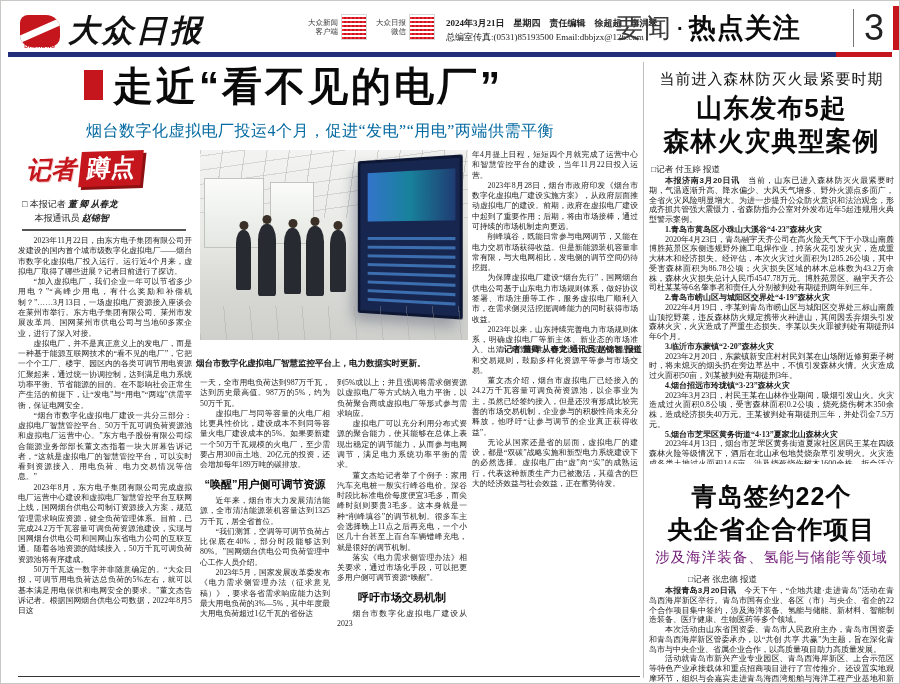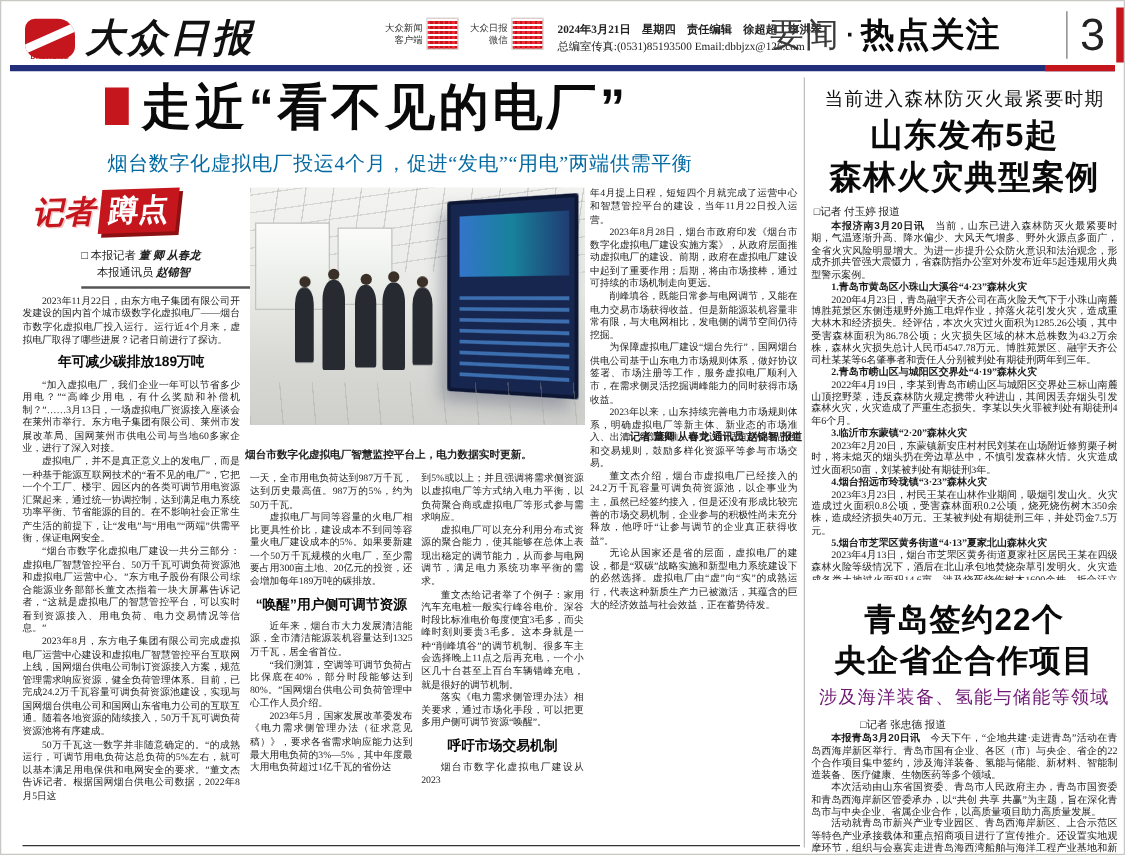--- a/index.html
+++ b/index.html
@@ -46,21 +46,21 @@
               letter-spacing:3px; color:#0a0a0a; line-height:1.1; }
   .deck { position:absolute; left:86px; top:121px; width:540px; font-size:16px; color:#0369a1; letter-spacing:.5px; }
 
   .badge { position:absolute; left:26px; top:152px; transform:rotate(-2deg); white-space:nowrap; }
   .badge-jz { font-family:"Liberation Sans",sans-serif; font-weight:900; font-size:25px; color:#c4161c;
               font-style:italic; text-shadow:1px 1px 0 #f3c6c6; }
   .badge-dd { display:inline-block; font-family:"Liberation Sans",sans-serif; font-weight:900; font-size:24px;
               color:#fff; background:#c4161c; padding:1px 7px 2px; margin-left:4px;
               transform:skewX(-8deg); box-shadow:3px 3px 0 #8d1013; }
   .byline-box { position:absolute; left:22px; top:198px; width:164px; font-size:9px; line-height:1.5;
-                border-bottom:2px solid #555; padding-bottom:4px; color:#222;margin-left:43px; }
+                border-bottom:2px solid #555; padding-bottom:4px; color:#222; }
   .byline-box .names { font-weight:bold; font-style:italic; }
 
   .photo { position:absolute; left:200px; top:150px; width:268px; height:190px; overflow:hidden;
            background:linear-gradient(#f3f4f1 0%, #e9eae6 45%, #d7d8d4 75%, #cfd0cc 100%); }
   .ceiling { position:absolute; left:0; top:0; width:100%; height:36%;
            background:repeating-linear-gradient(98deg, rgba(180,180,176,.55) 0 1px, rgba(255,255,255,0) 1px 22px),
                       repeating-linear-gradient(-8deg, rgba(180,180,176,.45) 0 1px, rgba(255,255,255,0) 1px 14px); }
   .win { position:absolute; background:linear-gradient(#fbfcfa,#e4e7e2); border:1px solid #c2c4c0; }
   .screen { position:absolute; right:6px; top:8px; width:108px; height:158px; background:#17264f;
             transform:perspective(300px) rotateY(-14deg); border:3px solid #0d1733; border-radius:2px;
@@ -186,26 +186,25 @@
     <div class="person" style="left:106px; top:76px; width:18px; height:70px;"></div>
     <div class="person" style="left:130px; top:80px; width:16px; height:62px;"></div>
     <div class="person" style="left:36px; top:80px; width:15px; height:60px;"></div>
     <div class="floor"></div>
   </div>
   <div class="photo-credit">□记者 董卿 从春龙 通讯员 赵锦智 报道</div>
   <div class="photo-caption">烟台市数字化虚拟电厂智慧监控平台上，电力数据实时更新。</div>
 
   <div class="col col1">
       <div class="p">2023年11月22日，由东方电子集团有限公司开发建设的国内首个城市级数字化虚拟电厂——烟台市数字化虚拟电厂投入运行。运行近4个月来，虚拟电厂取得了哪些进展？记者日前进行了探访。</div>
-      <div class="colhead">年可减少碳排放189万吨</div>
       <div class="p">“加入虚拟电厂，我们企业一年可以节省多少用电？”“高峰少用电，有什么奖励和补偿机制？”……3月13日，一场虚拟电厂资源接入座谈会在莱州市举行。东方电子集团有限公司、莱州市发展改革局、国网莱州市供电公司与当地60多家企业，进行了深入对接。</div>
       <div class="p">虚拟电厂，并不是真正意义上的发电厂，而是一种基于能源互联网技术的“看不见的电厂”，它把一个个工厂、楼宇、园区内的各类可调节用电资源汇聚起来，通过统一协调控制，达到满足电力系统功率平衡、节省能源的目的。在不影响社会正常生产生活的前提下，让“发电”与“用电”“两端”供需平衡，保证电网安全。</div>
       <div class="p">“烟台市数字化虚拟电厂建设一共分三部分：虚拟电厂智慧管控平台、50万千瓦可调负荷资源池和虚拟电厂运营中心。”东方电子股份有限公司综合能源业务部部长董文杰指着一块大屏幕告诉记者，“这就是虚拟电厂的智慧管控平台，可以实时看到资源接入、用电负荷、电力交易情况等信息。”</div>
       <div class="p">2023年8月，东方电子集团有限公司完成虚拟电厂运营中心建设和虚拟电厂智慧管控平台互联网上线，国网烟台供电公司制订资源接入方案，规范管理需求响应资源，健全负荷管理体系。目前，已完成24.2万千瓦容量可调负荷资源池建设，实现与国网烟台供电公司和国网山东省电力公司的互联互通。随着各地资源的陆续接入，50万千瓦可调负荷资源池将有序建成。</div>
-      <div class="p">50万千瓦这一数字并非随意确定的。“的成熟运行，可调节用电负荷达总负荷的5%左右，就可以基本满足用电保供和电网安全的要求。”董文杰告诉记者。根据国网烟台供电公司数据，2022年8月5日这</div>
+      <div class="p">50万千瓦这一数字并非随意确定的。“大众日报，可调节用电负荷达总负荷的5%左右，就可以基本满足用电保供和电网安全的要求。”董文杰告诉记者。根据国网烟台供电公司数据，2022年8月5日这</div>
     </div>
   <div class="col col2">
       <div class="p noind">一天，全市用电负荷达到987万千瓦，达到历史最高值。987万的5%，约为50万千瓦。</div>
       <div class="p">虚拟电厂与同等容量的火电厂相比更具性价比，建设成本不到同等容量火电厂建设成本的5%。如果要新建一个50万千瓦规模的火电厂，至少需要占用300亩土地、20亿元的投资，还会增加每年189万吨的碳排放。</div>
       <div class="colhead">“唤醒”用户侧可调节资源</div>
       <div class="p">近年来，烟台市大力发展清洁能源，全市清洁能源装机容量达到1325万千瓦，居全省首位。</div>
       <div class="p">“我们测算，空调等可调节负荷占比保底在40%，部分时段能够达到80%。”国网烟台供电公司负荷管理中心工作人员介绍。</div>
       <div class="p">2023年5月，国家发展改革委发布《电力需求侧管理办法（征求意见稿）》，要求各省需求响应能力达到最大用电负荷的3%—5%，其中年度最大用电负荷超过1亿千瓦的省份达</div>
     </div>
   <div class="col col3">

